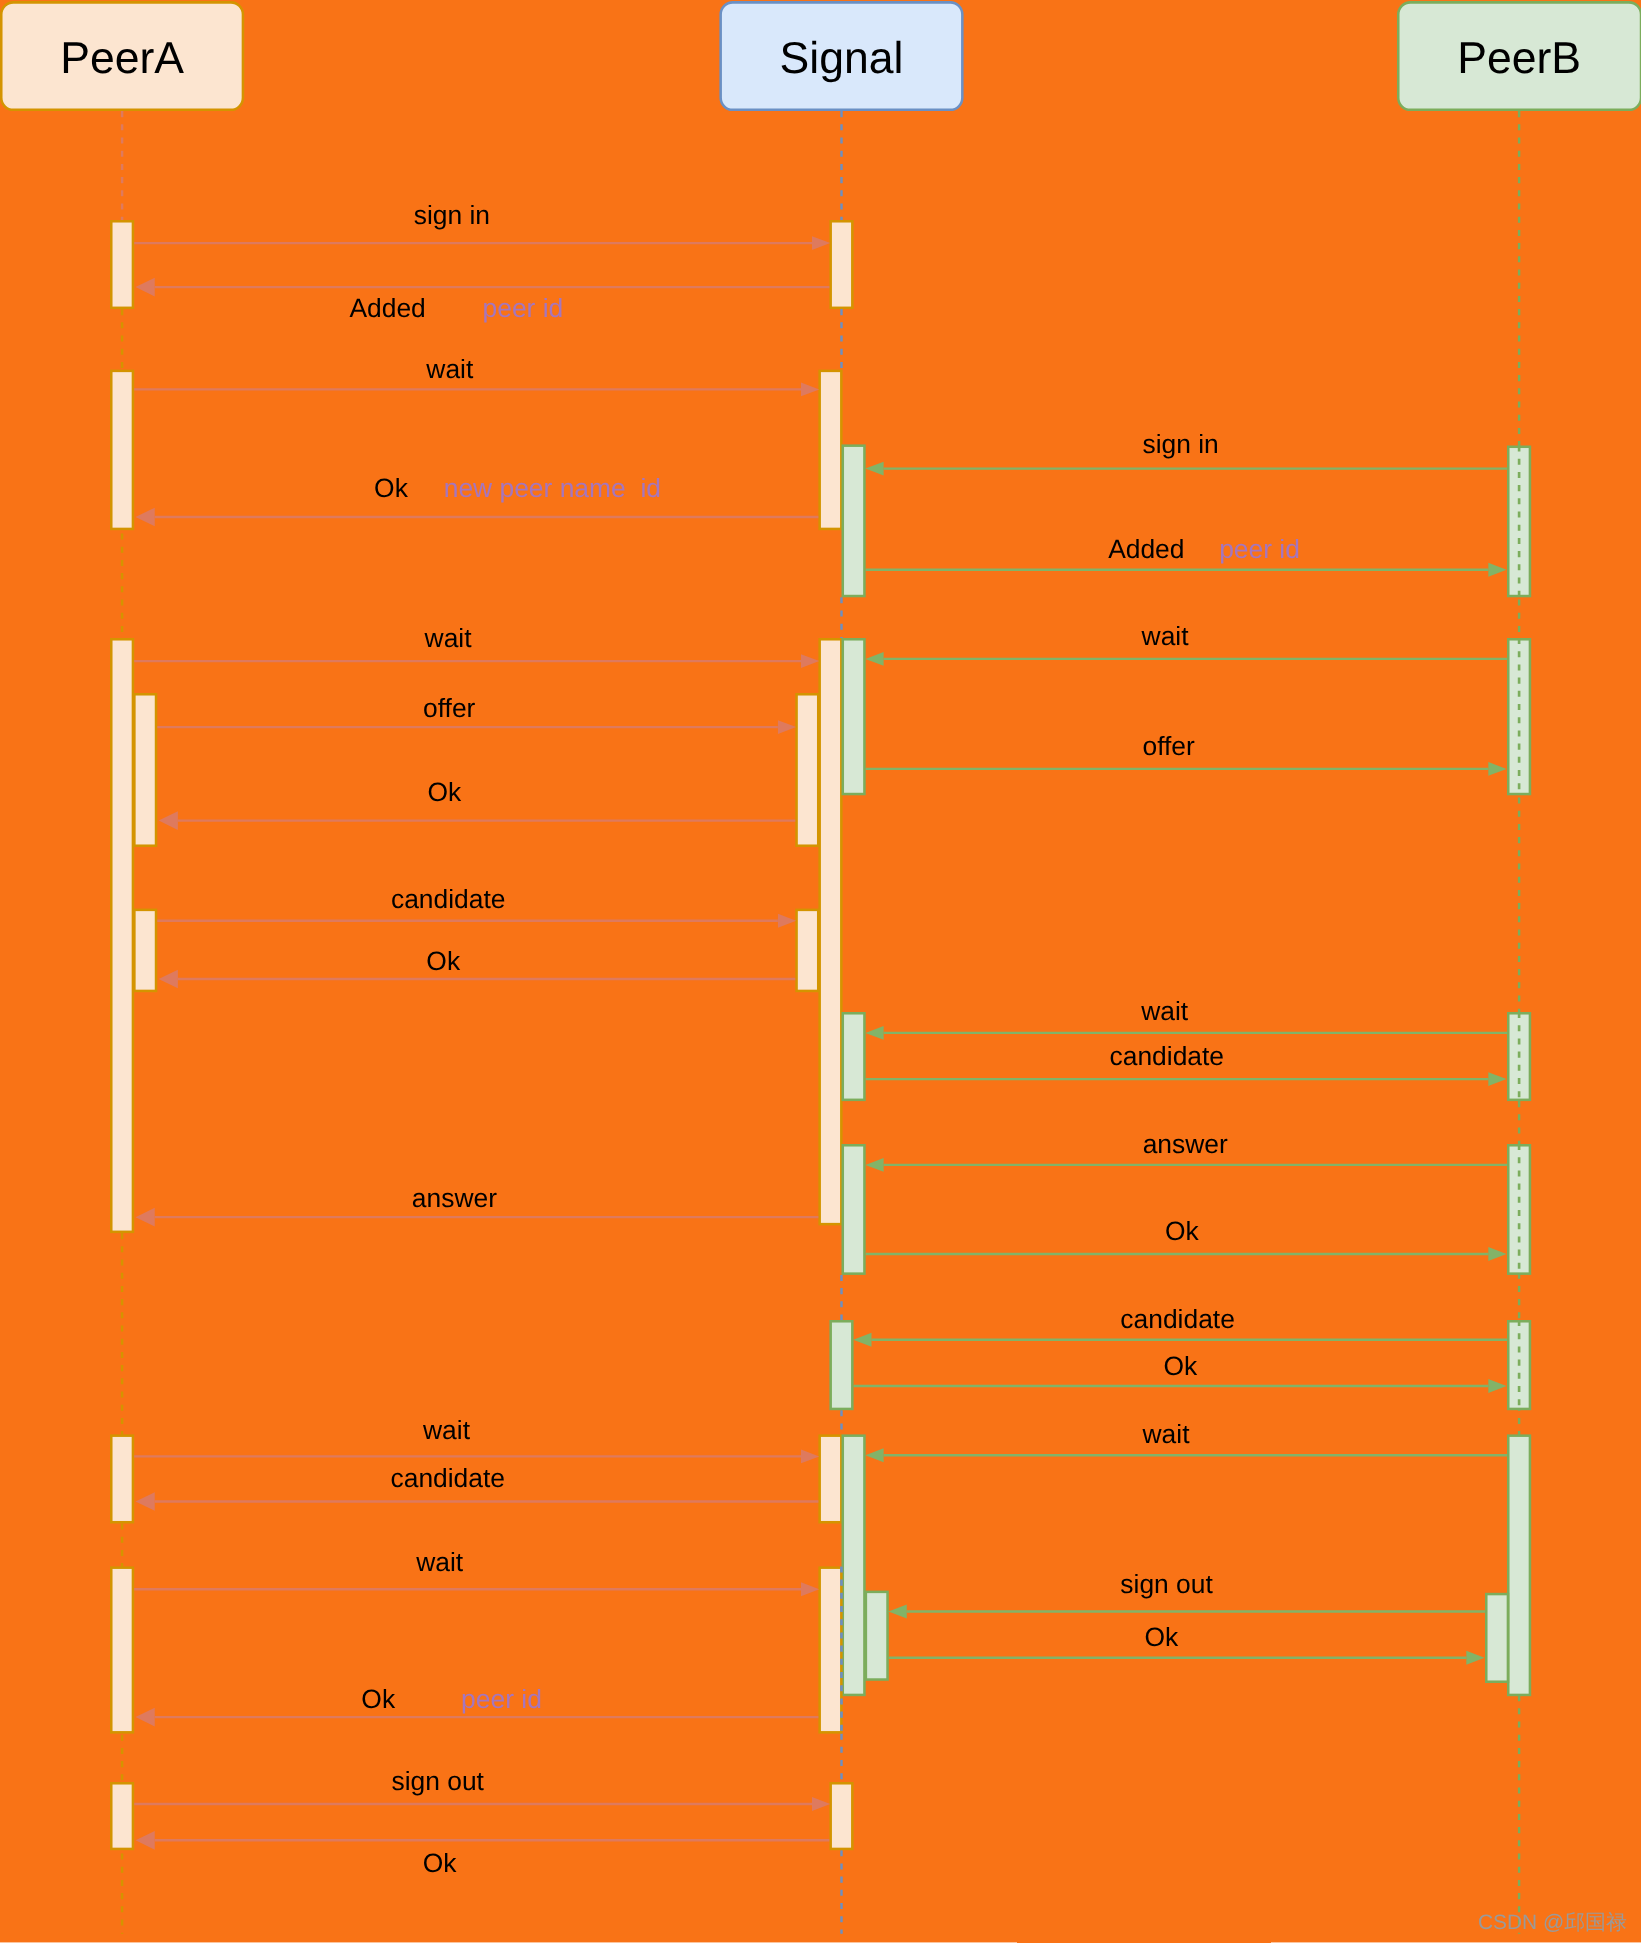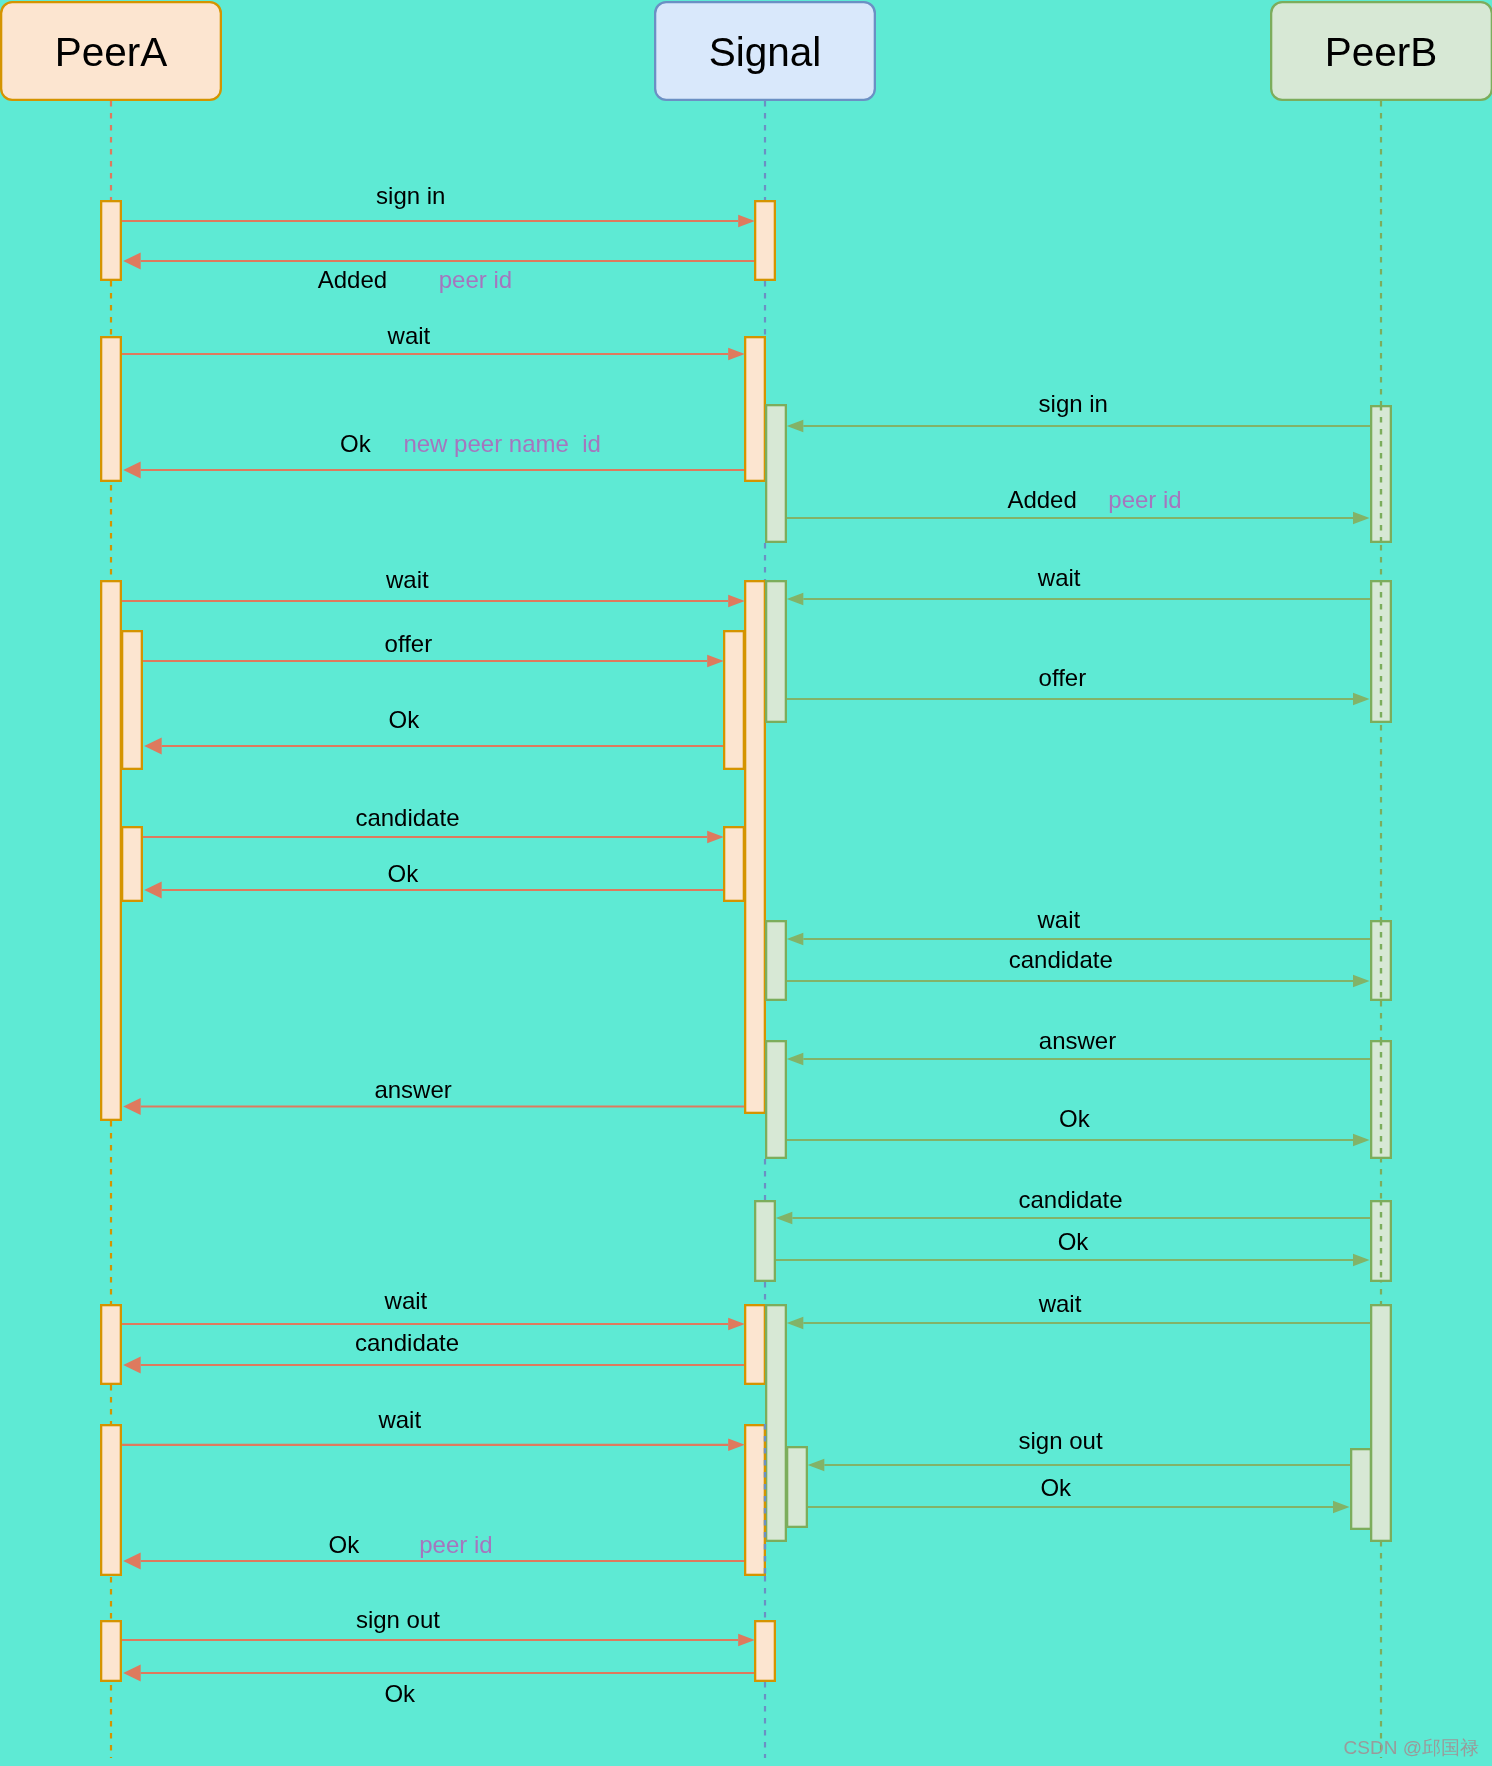--- a/index.html
+++ b/index.html
@@ -1,19 +1,19 @@
 <!DOCTYPE html>
 <html><head>
 <meta charset="utf-8">
 <style>
   html,body{margin:0;padding:0;background:#ffffff;}
   body{width:1492px;height:1766px;overflow:hidden;
        font-family:"Liberation Sans",sans-serif;
        -webkit-font-smoothing:antialiased;}
-  #stage{position:relative;width:1492px;height:1766px;background:#5eead4;}
+  #stage{position:relative;width:1492px;height:1766px;background:#f97316;}
   svg{display:block;shape-rendering:geometricPrecision;}
   text{white-space:pre;}
   .actor-label{font-size:40.5px;fill:#000;}
   .msg-label{font-size:24px;fill:#000;}
   .msg-param{font-size:24px;fill:#A576BE;}
   .wm{font-size:19px;fill:#9a9a9a;}
 </style>
 </head>
 <body>
 

